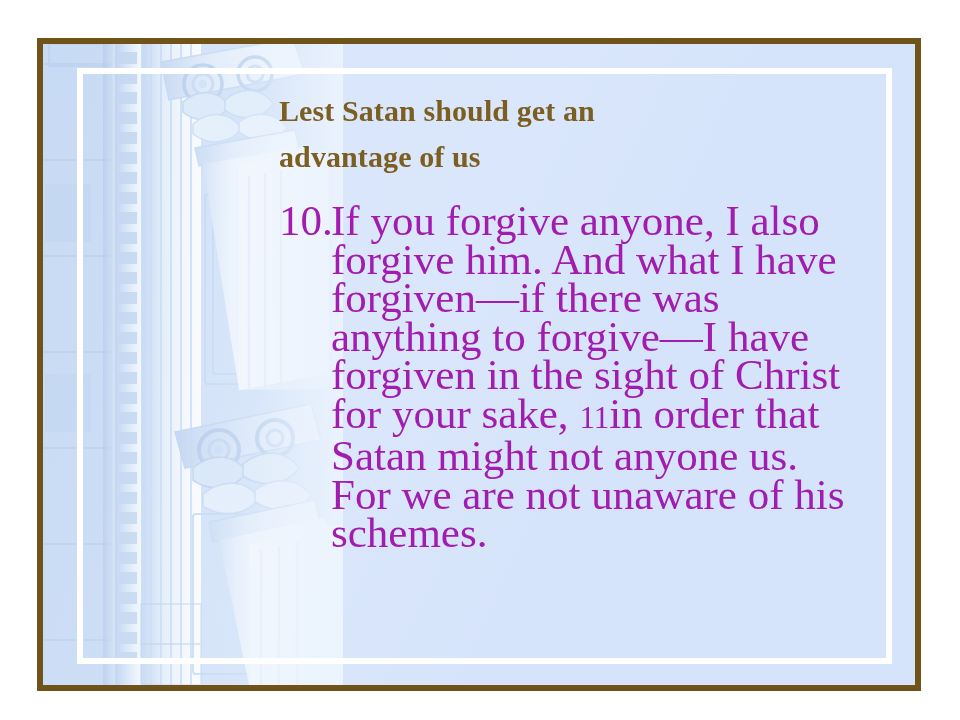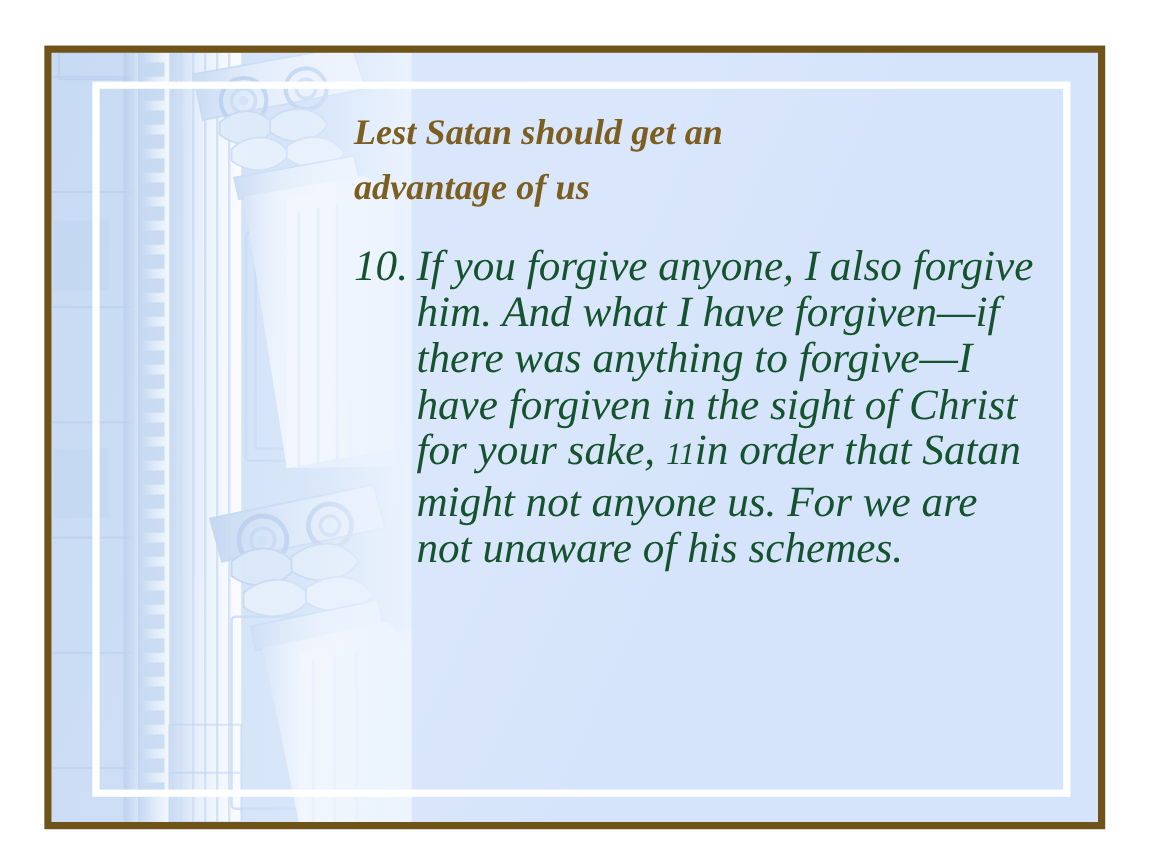--- a/index.html
+++ b/index.html
@@ -91,46 +91,45 @@
     right: 23px;
     bottom: 21px;
     border: 6px solid #ffffff;
     box-sizing: border-box;
     pointer-events: none;
   }
 
   
   .content {
     position: absolute;
-    left: 252px;
+    left: 236px;
     top: 44px;
     width: 570px;
-    font-style: italic;
   }
 
   .slide-title {
     margin: 0;
     font-size: 30px;
     font-weight: bold;
     line-height: 46px;
     color: #7b5e20;
     letter-spacing: 0.1px;
     white-space: pre-line;
   }
 
   .body-block {
     margin-top: 22px;
   }
 
   .body-item {
     display: flex;
     align-items: flex-start;
-    font-size: 36px;
+    font-size: 43px;
     line-height: 38.5px;
-    color: #14532d;
+    color: #a21caf;
   }
   .body-number {
     flex: 0 0 auto;
     width: 52px;
     text-align: left;
   }
   .body-text {
     flex: 1 1 auto;
   }
   .verse-marker {

